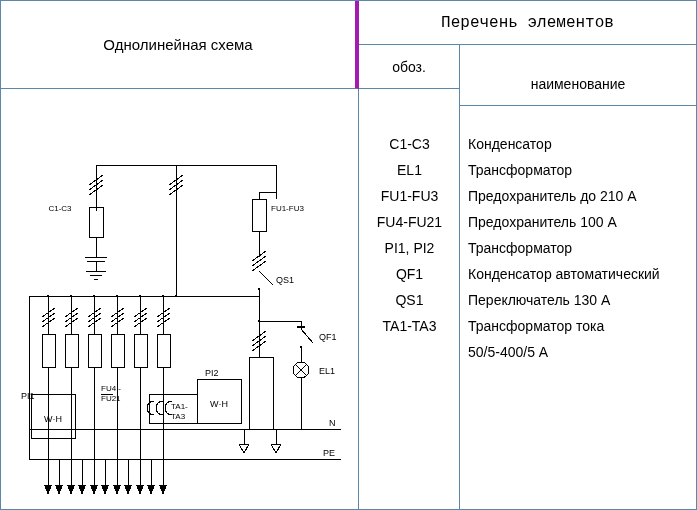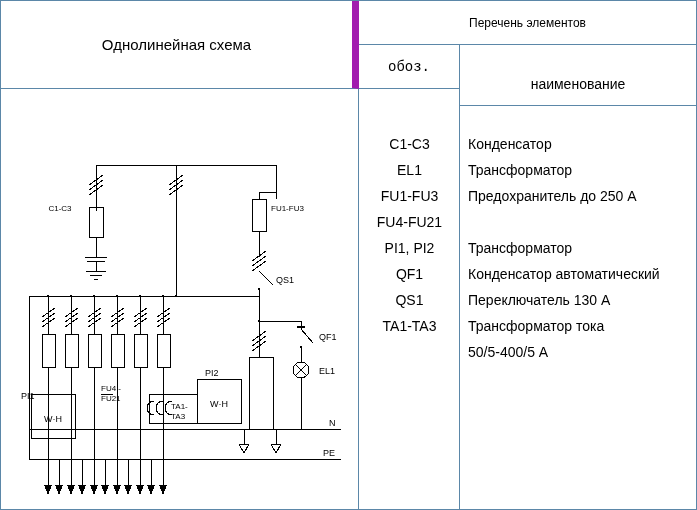--- a/index.html
+++ b/index.html
@@ -18,51 +18,51 @@
     overflow: hidden;
     background: #ffffff;
     border: 1px solid #5b87a8;
     box-sizing: border-box;
   }
   
   .hdr-left {
     position: absolute;
     left: 0; top: 0;
     width: 358px; height: 88px;
-    border-right: 7px solid #a21caf;
+    border-right: 4px solid #a21caf;
     border-bottom: 1px solid #5b87a8;
     box-sizing: border-box;
     display: flex;
     align-items: center;
     justify-content: center;
     font-size: 15px;
   }
   .hdr-right-title {
     position: absolute;
     left: 358px; top: 0;
     width: 337px; height: 44px;
     border-bottom: 1px solid #5b87a8;
     box-sizing: border-box;
     display: flex;
     align-items: center;
     justify-content: center;
-    font-size: 12px;
+    font-size: 16px;
+    font-family: Liberation Mono, monospace;
   }
   .hdr-col-desig {
     position: absolute;
     left: 358px; top: 44px;
     width: 101px; height: 44px;
     border-bottom: 1px solid #5b87a8;
     border-right: 1px solid #5b87a8;
     box-sizing: border-box;
     display: flex;
     align-items: center;
     justify-content: center;
     font-size: 14px;
-    font-family: Liberation Mono, monospace;
   }
   .hdr-col-name {
     position: absolute;
     left: 459px; top: 61px;
     width: 236px; height: 44px;
     border-bottom: 1px solid #5b87a8;
     box-sizing: border-box;
     display: flex;
     align-items: center;
     justify-content: center;
@@ -139,24 +139,25 @@
     <div class="legend-row">
       <div class="legend-desig">C1-C3</div>
       <div class="legend-name">Конденсатор</div>
     </div>
     <div class="legend-row">
       <div class="legend-desig">EL1</div>
       <div class="legend-name">Трансформатор</div>
     </div>
     <div class="legend-row">
       <div class="legend-desig">FU1-FU3</div>
-      <div class="legend-name">Предохранитель до 250 А</div>
+      <div class="legend-name">Предохранитель до 210 А</div>
     </div>
     <div class="legend-row">
       <div class="legend-desig">FU4-FU21</div>
+      <div class="legend-name">Предохранитель 100 А</div>
     </div>
     <div class="legend-row">
       <div class="legend-desig">PI1, PI2</div>
       <div class="legend-name">Трансформатор</div>
     </div>
     <div class="legend-row">
       <div class="legend-desig">QF1</div>
       <div class="legend-name">Конденсатор автоматический</div>
     </div>
     <div class="legend-row">

